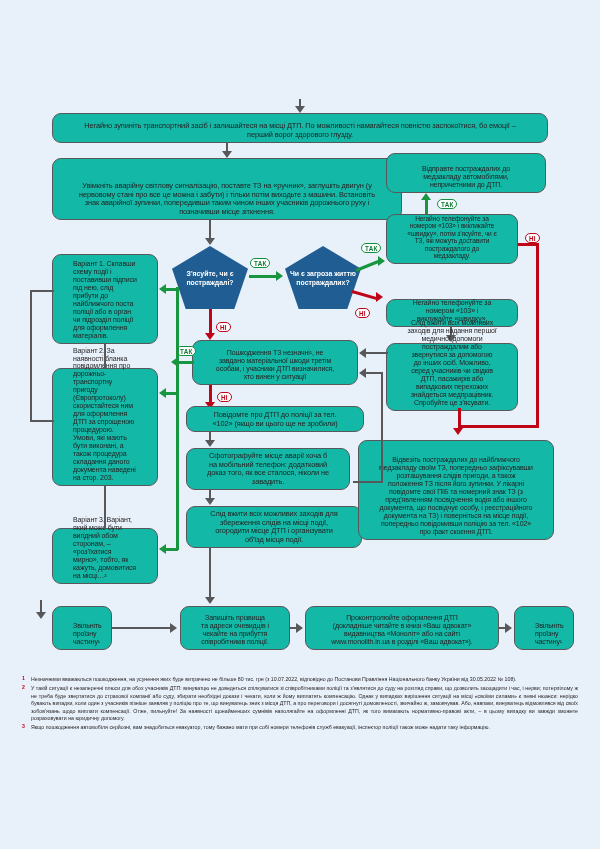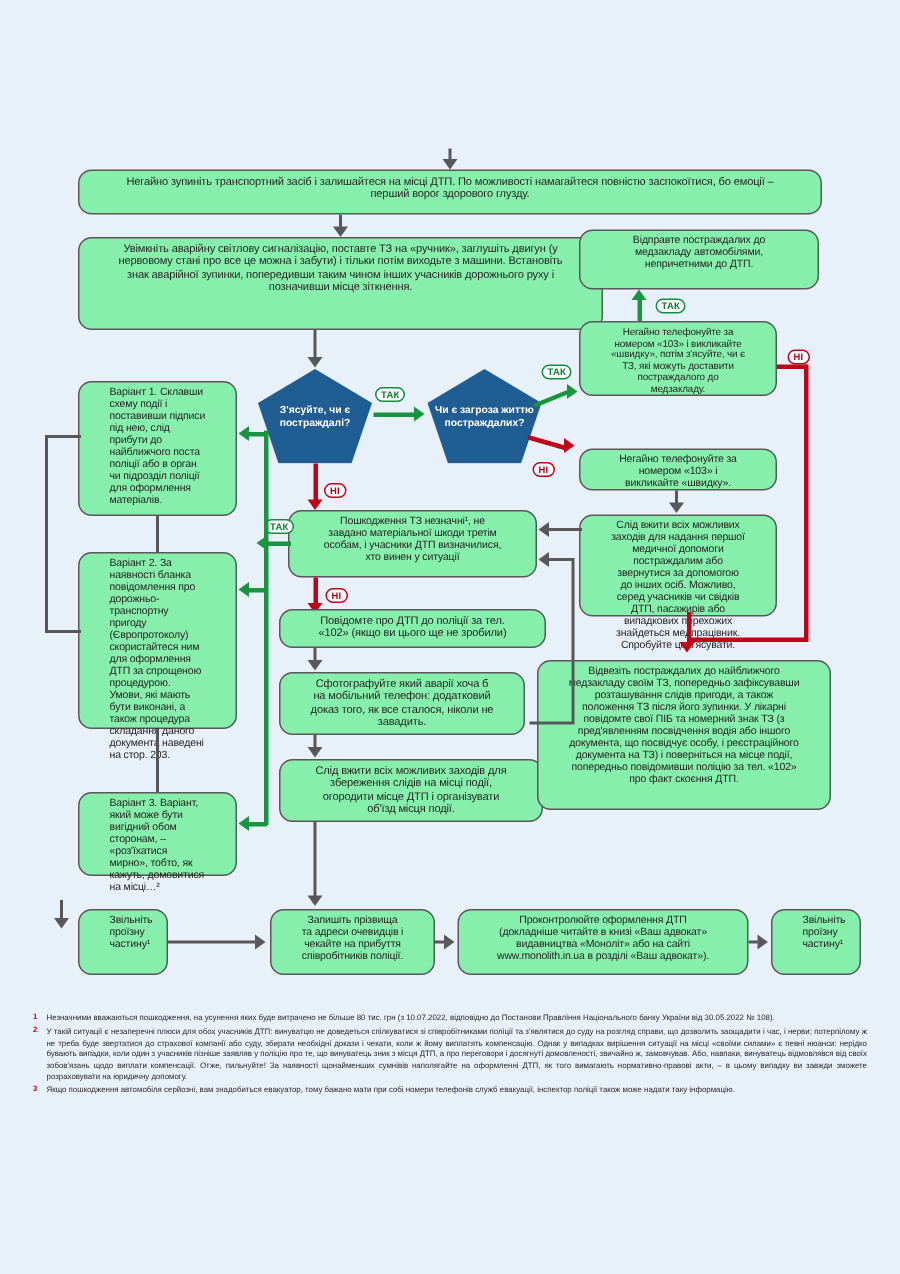--- a/index.html
+++ b/index.html
@@ -10,29 +10,29 @@
     color:#231f20;
     overflow:hidden;
     position:relative;
   }
   #stage{position:absolute;left:0;top:0;width:600px;height:849px;}
 
   
   .box{
     position:absolute;
     box-sizing:border-box;
-    background:#86efac;
+    background:#14b8a6;
     border:1.4px solid #58585a;
     border-radius:9px;
     color:#231f20;
     text-align:center;
     line-height:1.14;
     letter-spacing:-0.1px;
     display:flex;
-    align-items:flex-start;
+    align-items:flex-end;
     justify-content:center;
     padding:3px 20px;
   }
   .box span{display:block;width:100%;}
   .b65{font-size:6.6px;}
   .b7{font-size:7.0px;}
   .b75{font-size:7.4px;}
   .lft{text-align:left;}
 
   
@@ -217,21 +217,21 @@
   <div class="ln k" style="left:30px;top:290px;width:1.5px;height:130px;"></div>
   <div class="ln k" style="left:30px;top:420px;width:24px;height:1.5px;"></div>
 
   <div class="box b75" style="left:186px;top:406px;width:178px;height:26px;">
     <span>Повідомте про ДТП до поліції за тел. «102» (якщо ви цього ще не зробили)</span>
   </div>
   <div class="ln k" style="left:209px;top:432px;width:2px;height:9px;"></div>
   <div class="tri td k" style="left:205px;top:440px;"></div>
 
   <div class="box b75" style="left:186px;top:448px;width:164px;height:42px;">
-    <span>Сфотографуйте який аварії хоча б на мобільний телефон: додатковий доказ того, як все сталося, ніколи не завадить.</span>
+    <span>Сфотографуйте місце аварії хоча б на мобільний телефон: додатковий доказ того, як все сталося, ніколи не завадить.</span>
   </div>
   <div class="ln k" style="left:209px;top:490px;width:2px;height:9px;"></div>
   <div class="tri td k" style="left:205px;top:498px;"></div>
 
   <div class="box b75" style="left:186px;top:506px;width:176px;height:42px;">
     <span>Слід вжити всіх можливих заходів для збереження слідів на місці події, огородити місце ДТП і організувати об'їзд місця події.</span>
   </div>
   <div class="ln k" style="left:209px;top:548px;width:2px;height:50px;"></div>
   <div class="tri td k" style="left:205px;top:597px;"></div>
 

